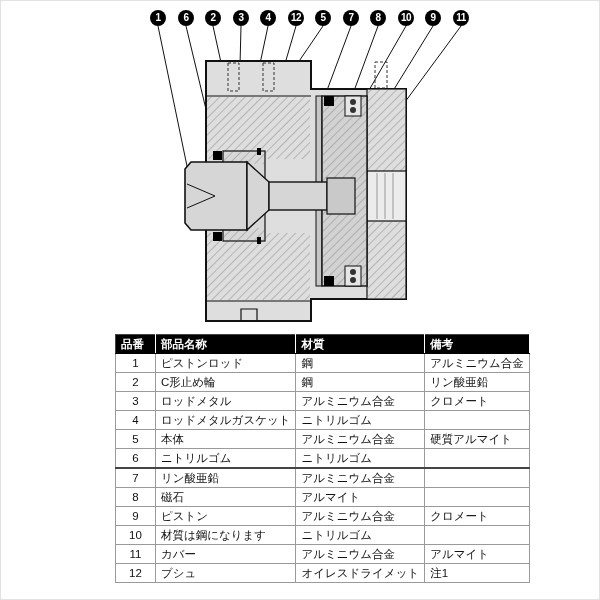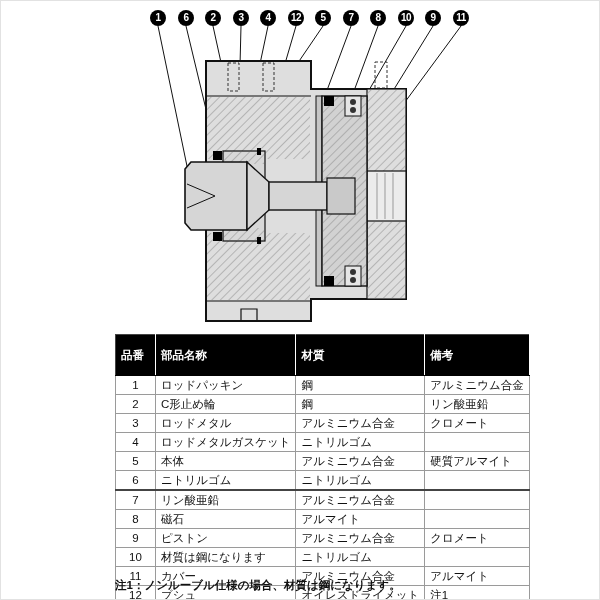--- a/index.html
+++ b/index.html
@@ -14,21 +14,21 @@
     background:#000;color:#fff;font-size:10px;font-weight:bold;
     display:flex;align-items:center;justify-content:center;line-height:1;
     letter-spacing:-0.5px;
   }
   .parts-table{
     position:absolute;left:114px;top:333px;border-collapse:collapse;
     font-size:11.5px;background:#fff;border:1.5px solid #444;
   }
   .parts-table th{
     background:#000;color:#fff;font-weight:bold;text-align:left;
-    padding:13px 5px;border-right:1px solid #fff;border-bottom:1px solid #000;
+    padding:2px 5px;border-right:1px solid #fff;border-bottom:1px solid #000;
     line-height:14px;white-space:nowrap;
   }
   .parts-table td{
     border:1px solid #9a9a9a;padding:2px 5px;line-height:14px;
     white-space:nowrap;background:#fff;
   }
   .parts-table td.num{text-align:center;}
   .parts-table tr.group-start td{border-top:2.5px solid #444;}
   .footnote{
     position:absolute;left:114px;top:577px;font-size:11.5px;font-weight:bold;
@@ -147,21 +147,21 @@
       <tr>
         <th>品番</th>
         <th>部品名称</th>
         <th>材質</th>
         <th>備考</th>
       </tr>
     </thead>
     <tbody>
       <tr>
         <td class="num">1</td>
-        <td>ロッドパッキン</td>
+        <td>ピストンロッド</td>
         <td>鋼</td>
         <td>アルミニウム合金</td>
       </tr>
       <tr>
         <td class="num">2</td>
         <td>C形止め輪</td>
         <td>鋼</td>
         <td>リン酸亜鉛</td>
       </tr>
       <tr>
@@ -220,15 +220,14 @@
       </tr>
       <tr>
         <td class="num">12</td>
         <td>ブシュ</td>
         <td>オイレスドライメット</td>
         <td>注1</td>
       </tr>
     </tbody>
   </table>
 
-  <div class="footnote">注1：ノンルーブル仕様の場合、材質は鋼になります。</div>
 
 </div>
 
 </body></html>

